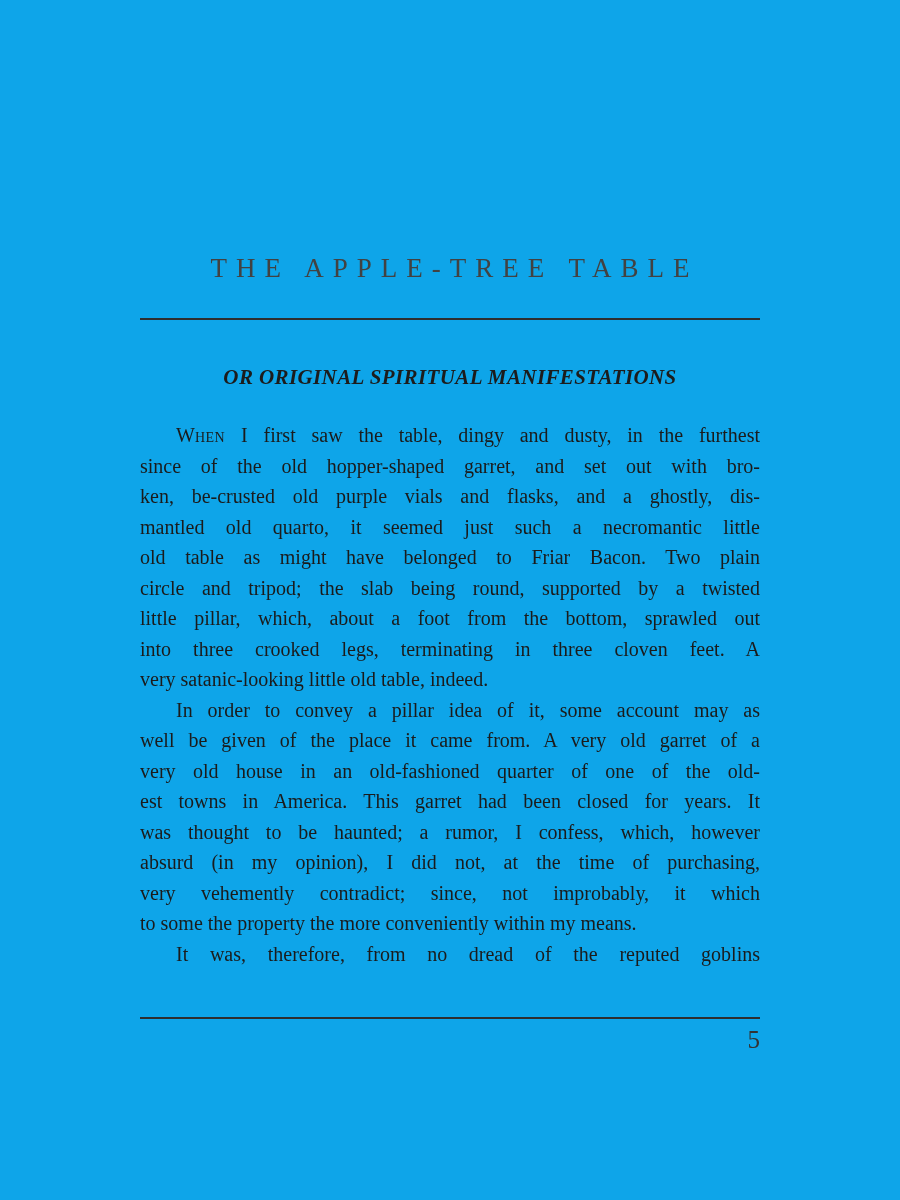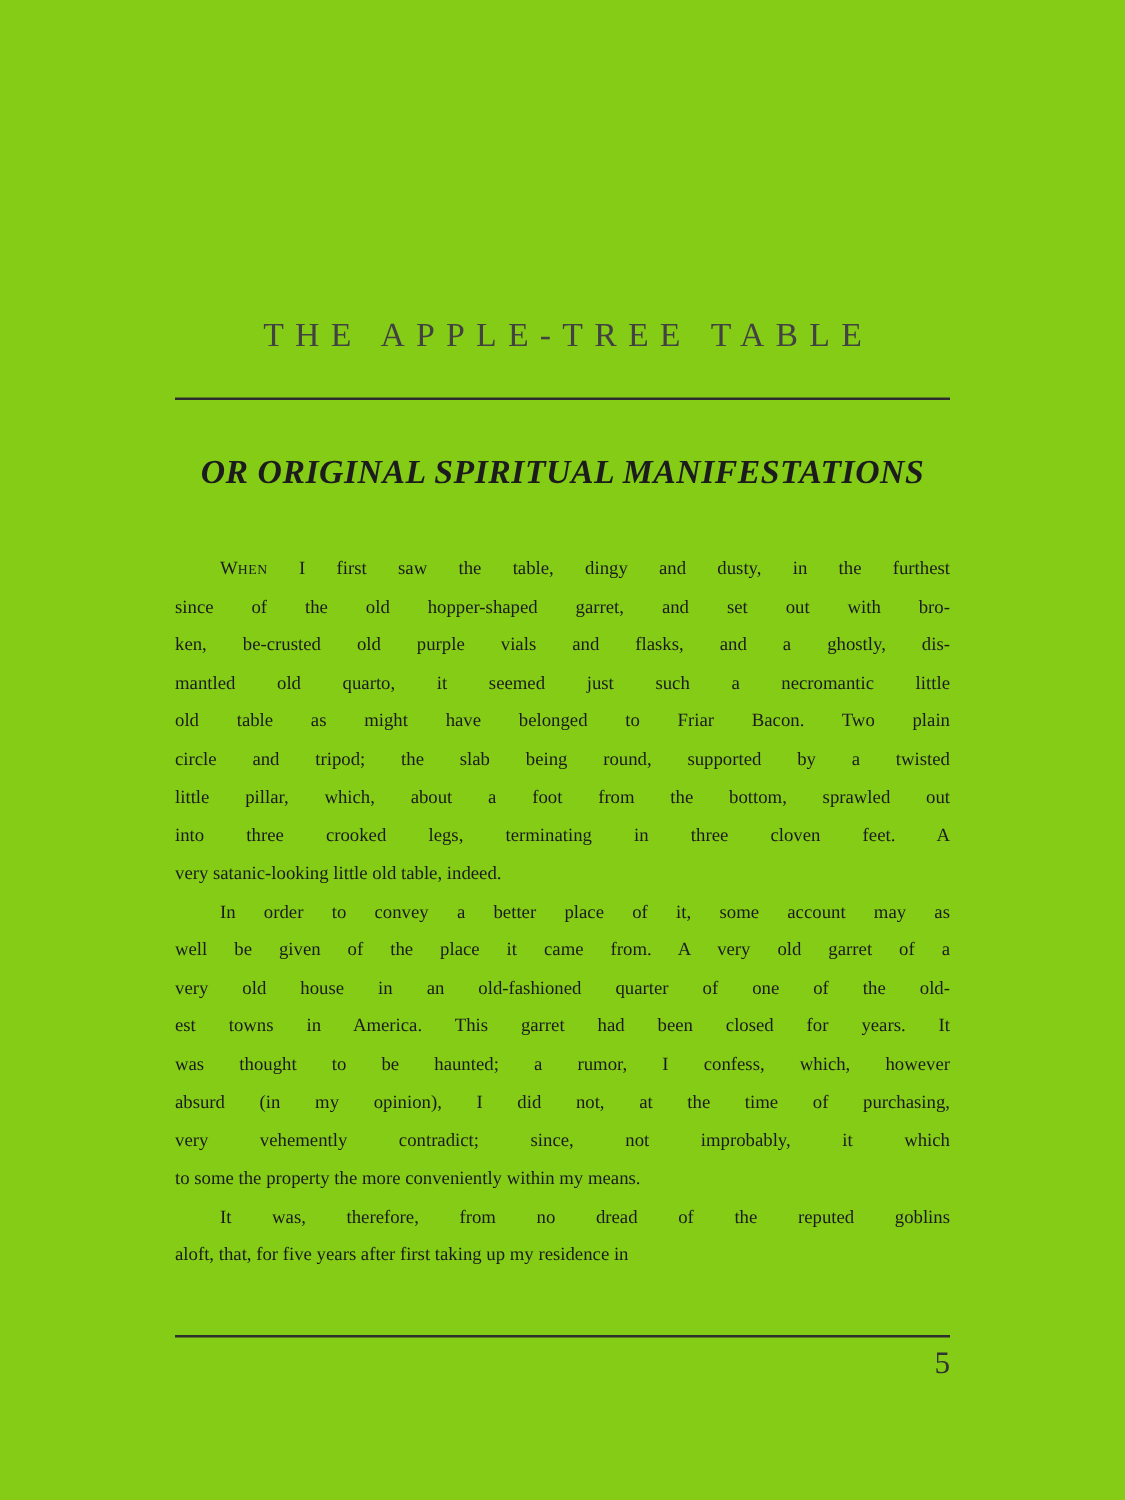--- a/index.html
+++ b/index.html
@@ -5,21 +5,21 @@
   html, body {
     margin: 0;
     padding: 0;
     background: #ffffff;
   }
   .page {
     position: relative;
     width: 900px;
     height: 1200px;
     margin: 0 auto;
-    background: #84cc16;
+    background: #0ea5e9;
     overflow: hidden;
     box-sizing: border-box;
     font-family: "Liberation Serif", "DejaVu Serif", serif;
     color: #1e1e1e;
   }
   .content {
     width: 620px;
     margin: 0 auto;
   }
   .spacer-top {
@@ -41,31 +41,31 @@
     border: none;
     height: 2px;
     background: #2e2e2e;
     margin: 0;
     width: 100%;
   }
   .top-rule { margin-top: 36px; }
   .chapter-subtitle {
     margin: 44px 0 0 0;
     padding: 0;
-    font-size: 27px;
+    font-size: 21px;
     line-height: 26px;
     font-weight: bold;
     font-style: italic;
     text-align: center;
     letter-spacing: 0.4px;
     color: #1c1c1c;
   }
   .body-text {
-    margin-top: 50px;
-    font-size: 15px;
+    margin-top: 30px;
+    font-size: 20px;
     line-height: 30.5px;
     color: #1b1b1b;
   }
   .line {
     text-align: justify;
     text-align-last: justify;
     white-space: normal;
   }
   .line.last {
     text-align-last: left;
@@ -102,29 +102,28 @@
     <div class="body-text" id="body-text">
         <div class="line indent">W<span class="sc">hen</span> I first saw the table, dingy and dusty, in the furthest</div>
         <div class="line">since of the old hopper-shaped garret, and set out with bro-</div>
         <div class="line">ken, be-crusted old purple vials and flasks, and a ghostly, dis-</div>
         <div class="line">mantled old quarto, it seemed just such a necromantic little</div>
         <div class="line">old table as might have belonged to Friar Bacon. Two plain</div>
         <div class="line">circle and tripod; the slab being round, supported by a twisted</div>
         <div class="line">little pillar, which, about a foot from the bottom, sprawled out</div>
         <div class="line">into three crooked legs, terminating in three cloven feet. A</div>
         <div class="line last">very satanic-looking little old table, indeed.</div>
-        <div class="line indent">In order to convey a better place of it, some account may as</div>
+        <div class="line indent">In order to convey a pillar idea of it, some account may as</div>
         <div class="line">well be given of the place it came from. A very old garret of a</div>
         <div class="line">very old house in an old-fashioned quarter of one of the old-</div>
         <div class="line">est towns in America. This garret had been closed for years. It</div>
         <div class="line">was thought to be haunted; a rumor, I confess, which, however</div>
         <div class="line">absurd (in my opinion), I did not, at the time of purchasing,</div>
         <div class="line">very vehemently contradict; since, not improbably, it which</div>
         <div class="line last">to some the property the more conveniently within my means.</div>
         <div class="line indent">It was, therefore, from no dread of the reputed goblins</div>
-        <div class="line last">aloft, that, for five years after first taking up my residence in</div>
       </div>
 
     <hr class="rule bottom-rule">
 
     <div class="page-number">5</div>
   </div>
 </div>
 
 </body></html>

